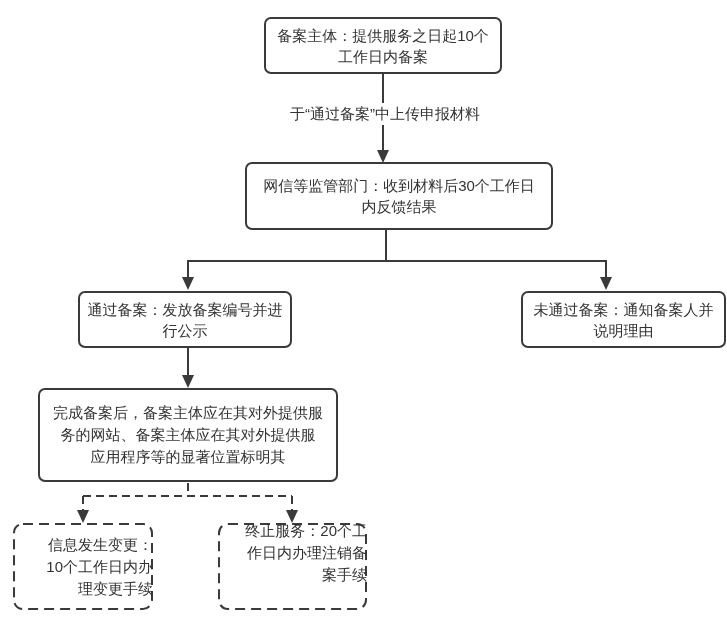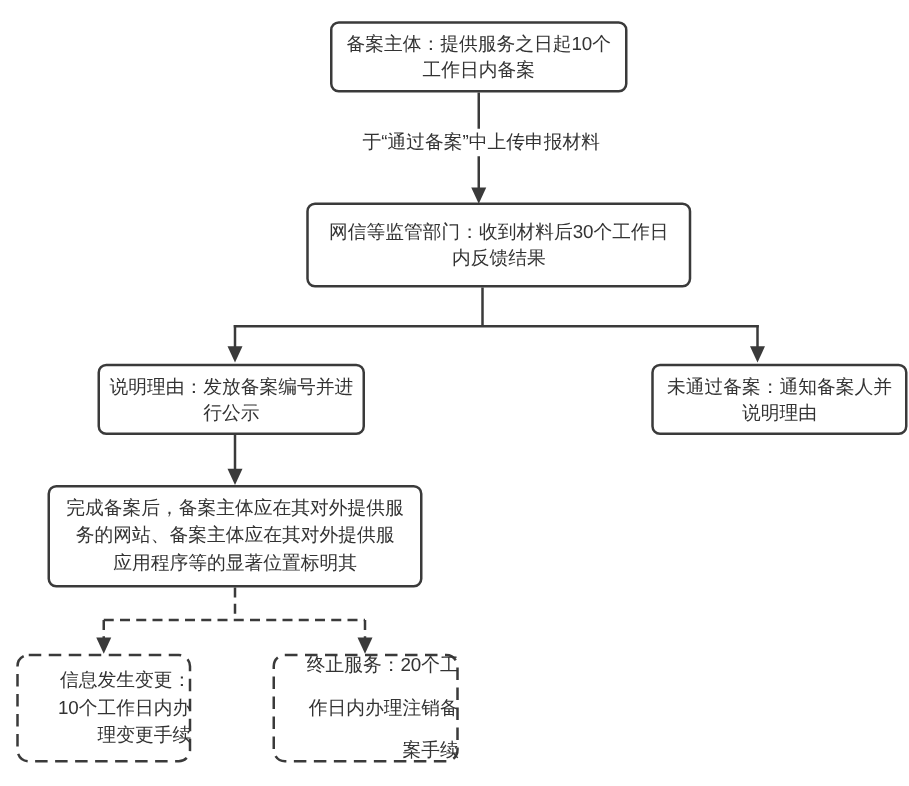--- a/index.html
+++ b/index.html
@@ -36,23 +36,23 @@
     border: none;
     border-radius: 0;
     line-height: 22px;
     align-items: flex-end;
   }
   .node .tline { white-space: nowrap; }
   #node-start      { left: 264px; top: 17px;  width: 238px; height: 57px; }
   #node-regulator  { left: 245px; top: 162px; width: 308px; height: 68px; }
   #node-pass       { left: 78px;  top: 291px; width: 214px; height: 57px; }
   #node-fail       { left: 521px; top: 291px; width: 205px; height: 57px; }
-  #node-publicity  { left: 38px;  top: 388px; width: 300px; height: 82px; line-height: 22px; }
+  #node-publicity  { left: 38px;  top: 388px; width: 300px; height: 94px; line-height: 22px; }
   #node-change     { left: 13px;  top: 523px; width: 140px; height: 87px; }
-  #node-terminate  { left: 218px; top: 523px; width: 149px; height: 87px; gap: 12px; }
+  #node-terminate  { left: 218px; top: 509px; width: 149px; height: 87px; }
   .edge-label {
     position: absolute;
     left: 272px; top: 103px;
     width: 226px;
     background: #ffffff;
     text-align: center;
     font-size: 15px;
     line-height: 22px;
     color: #333333;
   }
@@ -94,21 +94,21 @@
   </div>
 
   <div class="edge-label">于“通过备案”中上传申报材料</div>
 
   <div class="node" id="node-regulator">
     <div class="tline">网信等监管部门：收到材料后30个工作日</div>
     <div class="tline">内反馈结果</div>
   </div>
 
   <div class="node" id="node-pass">
-    <div class="tline">说明理由：发放备案编号并进</div>
+    <div class="tline">通过备案：发放备案编号并进</div>
     <div class="tline">行公示</div>
   </div>
 
   <div class="node" id="node-fail">
     <div class="tline">未通过备案：通知备案人并</div>
     <div class="tline">说明理由</div>
   </div>
 
   <div class="node" id="node-publicity">
     <div class="tline">完成备案后，备案主体应在其对外提供服</div>

